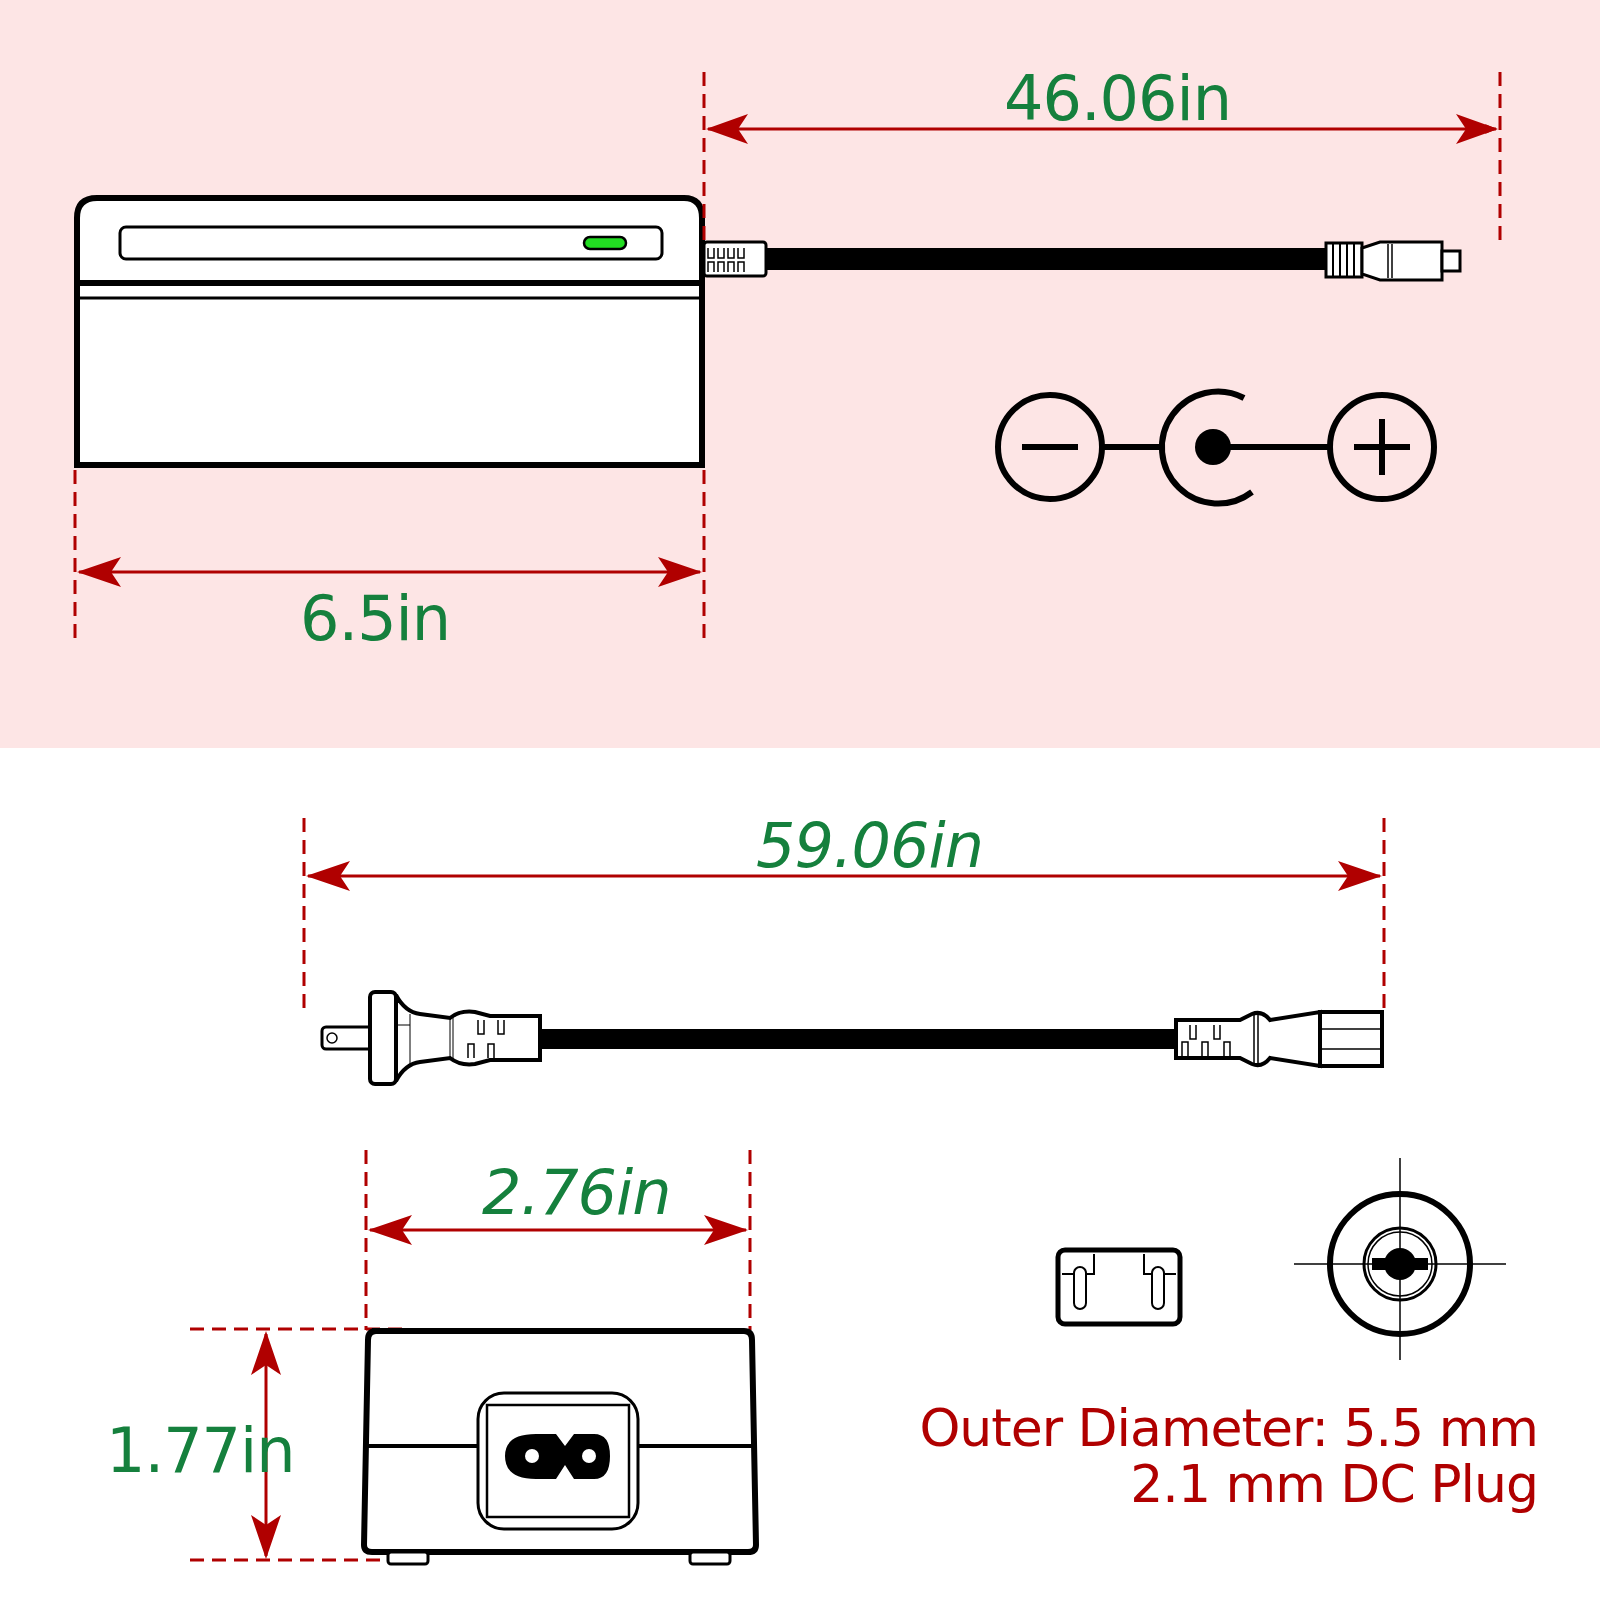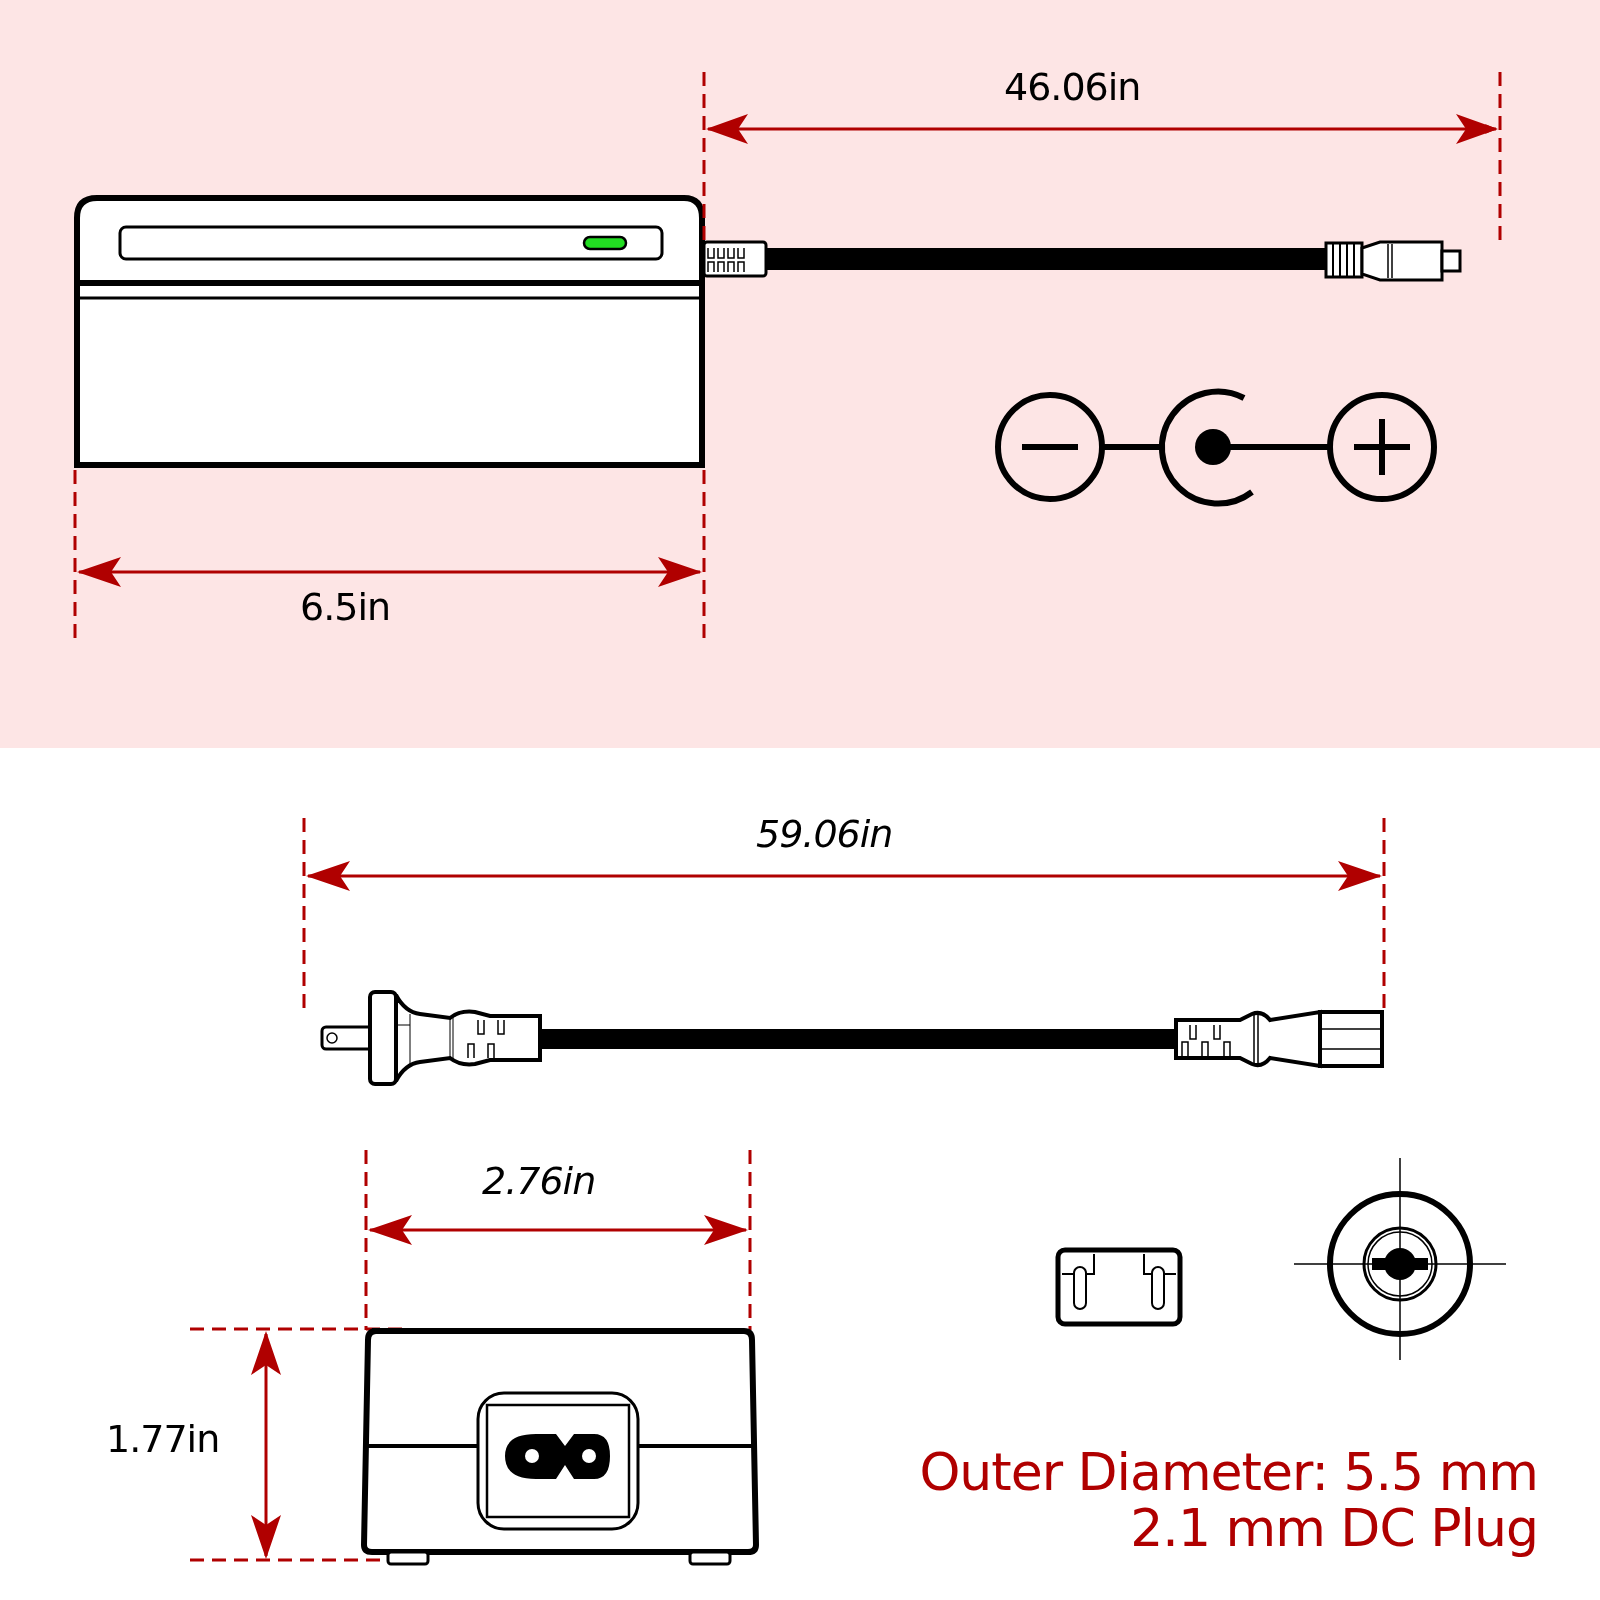--- a/index.html
+++ b/index.html
@@ -1,21 +1,21 @@
 <!DOCTYPE html>
 <html><head>
 <meta charset="utf-8">
 <style>
   html, body { margin: 0; padding: 0; }
   body { width: 1600px; height: 1600px; position: relative; overflow: hidden; background: #ffffff; font-family: "DejaVu Sans", sans-serif; }
   .panel-top { position: absolute; left: 0; top: 0; width: 1600px; height: 748px; background: #fde5e5; }
   .panel-bottom { position: absolute; left: 0; top: 748px; width: 1600px; height: 852px; background: #ffffff; }
   svg.drawing { position: absolute; left: 0; top: 0; width: 1600px; height: 1600px; }
-  .dim-label { position: absolute; color: #000000; font-family: "DejaVu Sans", sans-serif; font-size: 38px; line-height: 1; white-space: nowrap; letter-spacing: -1px; }
-  .spec-block { position: absolute; right: 62px; top: 1400px; text-align: right; color: #b00000; font-family: "DejaVu Sans", sans-serif; font-size: 52px; line-height: 56px; letter-spacing: -1px; margin-top: 44px; }
+  .dim-label { position: absolute; color: #15803d; font-family: "DejaVu Sans", sans-serif; font-size: 62px; line-height: 1; white-space: nowrap; letter-spacing: -1px; }
+  .spec-block { position: absolute; right: 62px; top: 1400px; text-align: right; color: #b00000; font-family: "DejaVu Sans", sans-serif; font-size: 52px; line-height: 56px; letter-spacing: -1px; }
   .spec-line { display: block; white-space: nowrap; }
 </style>
 </head>
 <body>
 
 <div class="panel-top"></div>
 <div class="panel-bottom"></div>
 
 <svg class="drawing" viewBox="0 0 1600 1600" xmlns="http://www.w3.org/2000/svg">
   <defs>

